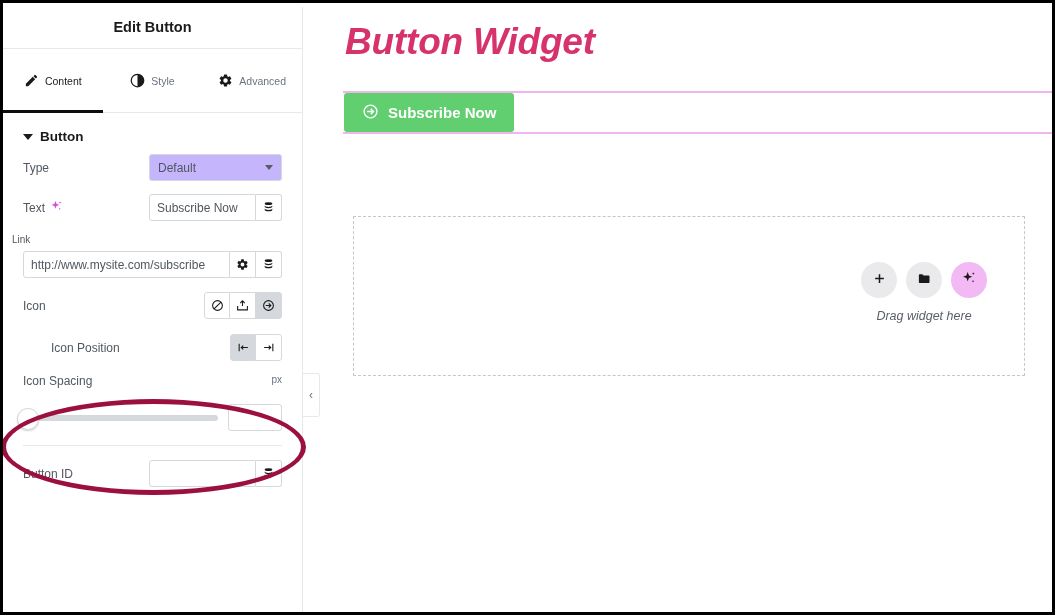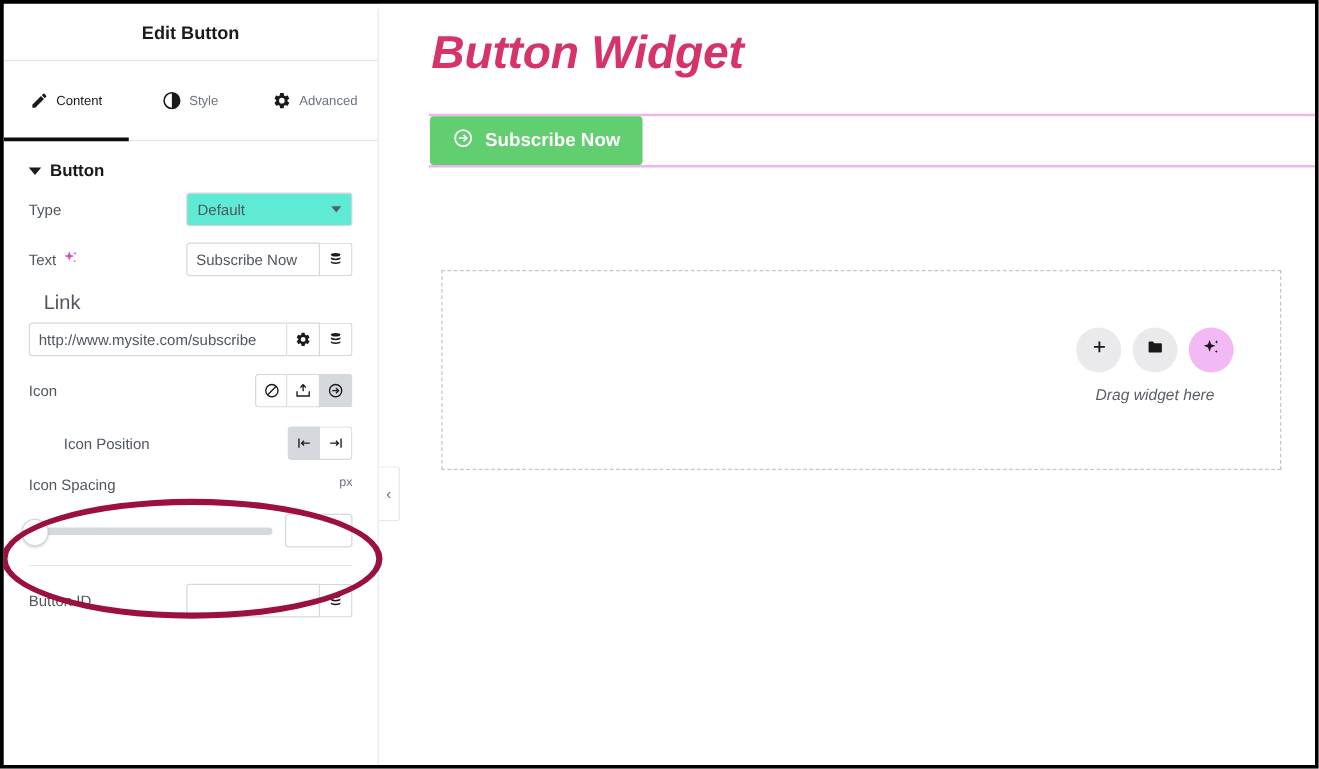--- a/index.html
+++ b/index.html
@@ -69,21 +69,21 @@
   .row .lbl{
     font-size:12px;color:#50575e;flex:1;
     display:flex;align-items:center;gap:5px;
   }
 
   .control{display:flex;align-items:center;}
 
   select, .fakeselect{
     width:133px;height:27px;box-sizing:border-box;
     border:1px solid #d5d8dc;border-radius:3px;
-    background:#5eead4;color:#50575e;
+    background:#c4b5fd;color:#50575e;
     font-size:12px;font-family:"Liberation Sans", sans-serif;
     padding:0 8px;
     display:flex;align-items:center;justify-content:space-between;
   }
   .fakeselect .arrow{
     width:0;height:0;
     border-left:4.5px solid transparent;border-right:4.5px solid transparent;
     border-top:5.5px solid #555d66;
   }
 
@@ -102,22 +102,22 @@
     background:#ffffff;
     display:flex;align-items:center;justify-content:center;
     cursor:pointer;
   }
   .iconbtn:last-child{border-radius:0 3px 3px 0;}
 
   
   .linkrow{padding:0 20px;margin-bottom:14px;display:flex;}
   .linkrow .inputbox{flex:1;}
   .sublabel{
-    padding:0 32px;margin-bottom:6px;
-    font-size:16px;color:#50575e;
+    padding:0 9px;margin-bottom:6px;
+    font-size:10px;color:#50575e;
   }
 
   
   .choices{display:flex;border-radius:3px;overflow:hidden;}
   .choice{
     width:26px;height:27px;box-sizing:border-box;
     border:1px solid #d5d8dc;border-left:none;
     background:#ffffff;
     display:flex;align-items:center;justify-content:center;
     cursor:pointer;

